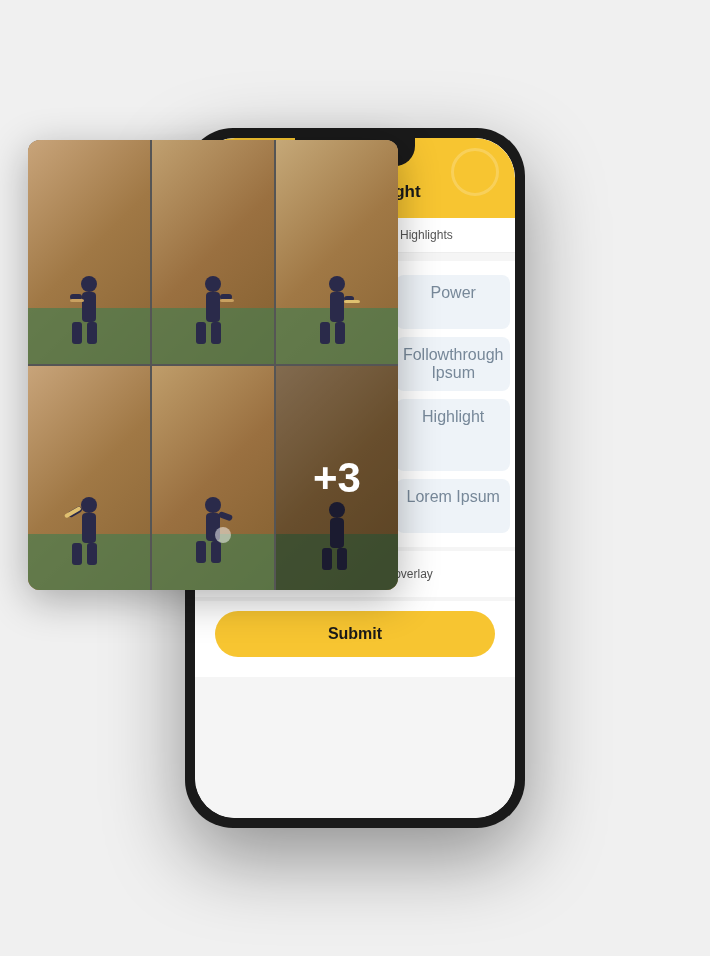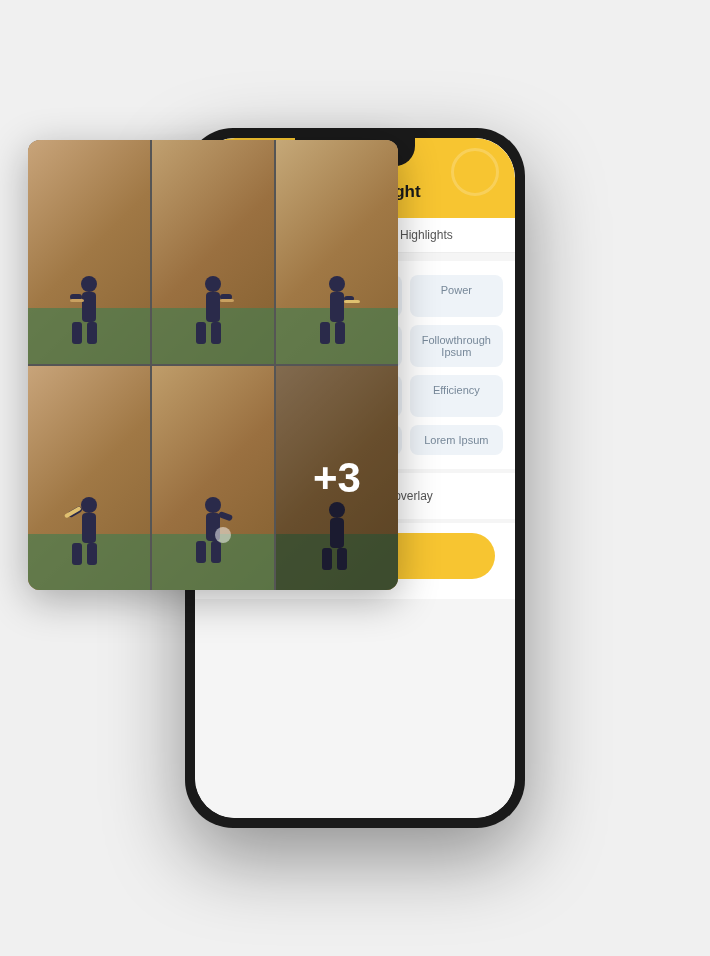--- a/index.html
+++ b/index.html
@@ -157,21 +157,21 @@
     .tags-grid {
       display: grid;
       grid-template-columns: repeat(3, 1fr);
       gap: 8px;
     }
 
     .tag-item {
       padding: 8px 6px;
       border-radius: 8px;
       text-align: center;
-      font-size: 11px;
+      font-size: 16px;
       font-weight: 500;
       cursor: pointer;
       border: 1.5px solid transparent;
       background: #eaf5ff;
       color: #4a90d9;
     }
     .tag-item.active-yellow {
       background: #f7c531;
       color: #1a1a1a;
       border-color: #f7c531;
@@ -421,21 +421,21 @@
             <div class="tags-grid" id="tags-grid">
 
             <div class="tag-item active-yellow">Max. Bat Speed</div>
                 <div class="tag-item inactive">Speed at Impact</div>
                 <div class="tag-item inactive">Power</div>
                 <div class="tag-item active-blue">Backlift Angle</div>
                 <div class="tag-item inactive">Downswing Angle</div>
                 <div class="tag-item inactive">Followthrough Ipsum</div>
                 <div class="tag-item inactive">Bat Direction Angle</div>
                 <div class="tag-item inactive">Bat Face Angle</div>
-                <div class="tag-item inactive">Efficiency</div>
+                <div class="tag-item inactive">Highlight</div>
                 <div class="tag-item inactive">Time to Impact</div>
                 <div class="tag-item inactive">Lorem Ipsum</div>
                 <div class="tag-item inactive">Lorem Ipsum</div>
               </div>
           </div>
 
           <div class="no-data-row">
             <div class="radio-circle"></div>
             <span class="no-data-label">I don't want data overlay</span>
           </div>

